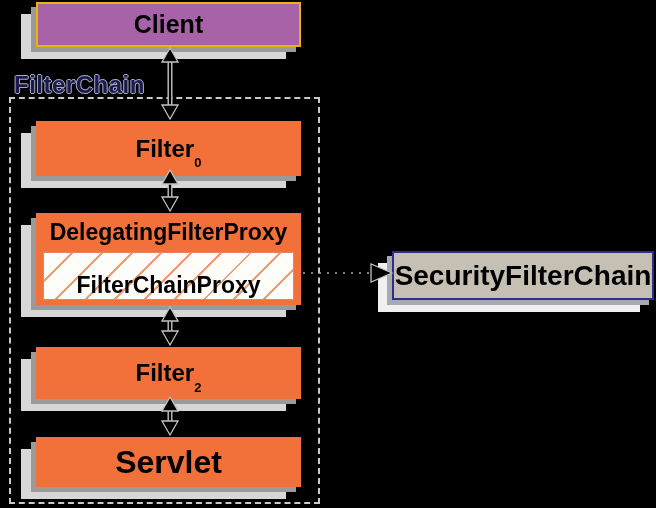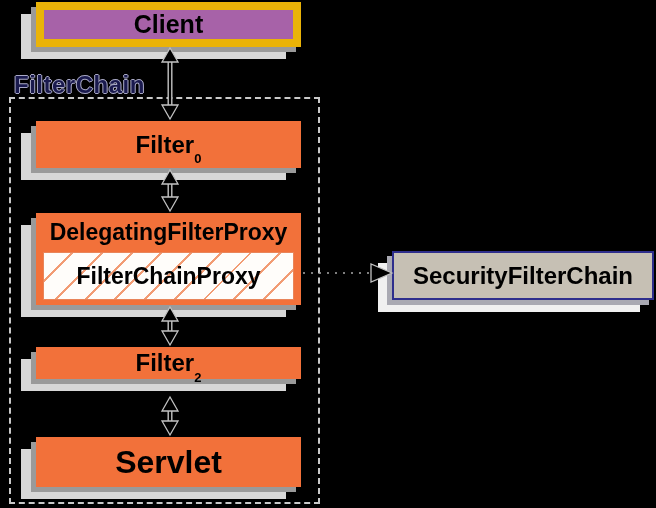--- a/index.html
+++ b/index.html
@@ -19,62 +19,62 @@
     justify-content: center;
     font-weight: 700;
     color: #000;
   }
   .stack-shadow {
     box-shadow: -5px 5px 0 #9A9A9A, -15px 12px 0 #D7D7D7;
   }
   .client {
     left: 36px; top: 2px; width: 265px; height: 45px;
     background: #A762A8;
-    border: 8px solid #eab308;
+    border: 2px solid #eab308;
     font-size: 25px;
   }
   .fc-label {
     position: absolute;
     left: 6px; top: 71px;
     font-size: 24px;
     font-weight: 700;
     color: #1A1A4E;
     text-shadow: -1px 0 0 #A9A9C6, 1px 0 0 #A9A9C6, 0 -1px 0 #A9A9C6, 0 1px 0 #A9A9C6;
     letter-spacing: 0.5px;
     margin-left: 8px;
   }
   .fc-border {
     position: absolute;
     left: 9px; top: 97px; width: 311px; height: 407px;
     border: 2px dashed #C9C9C9;
   }
   .orange { background: #F2713A; }
-  .f0 { left: 36px; top: 121px; width: 265px; height: 47px; font-size: 24px; }
+  .f0 { left: 36px; top: 121px; width: 265px; height: 55px; font-size: 24px; }
   .dfp { left: 36px; top: 213px; width: 265px; height: 92px; display: block; }
   .dfp-title {
     height: 39px;
     display: flex; align-items: center; justify-content: center;
     font-size: 23px; font-weight: 700; color: #000;
   }
   .fcp {
     position: absolute;
     left: 7px; top: 39px; width: 251px; height: 48px;
     background-color: #FFFDFA;
     background-image: repeating-linear-gradient(135deg, transparent 0, transparent 19px, #F29C74 19px, #F29C74 21px);
     border: 1px solid #E9855A;
-    display: flex; align-items: center; justify-content: center;
+    display: flex; align-items: flex-end; justify-content: center;
     font-size: 23px; font-weight: 700; color: #000;
   }
-  .f2 { left: 36px; top: 347px; width: 265px; height: 32px; font-size: 24px; align-items: center; }
+  .f2 { left: 36px; top: 347px; width: 265px; height: 52px; font-size: 24px; align-items: center; }
   .servlet { left: 36px; top: 437px; width: 265px; height: 50px; font-size: 32px; }
   .sfc {
     left: 392px; top: 251px; width: 262px; height: 49px;
     background: #C6C0B4;
     border: 2px solid #2E2E8C;
-    font-size: 24px;
+    font-size: 28px;
     box-shadow: -5px 5px 0 #A9A9B2, -14px 12px 0 #F0F0F0;
   }
   sub.sscript {
     font-size: 13px;
     line-height: 0;
     position: relative;
     top: 5px;
     font-weight: 700;
   }
   svg.arrows {

